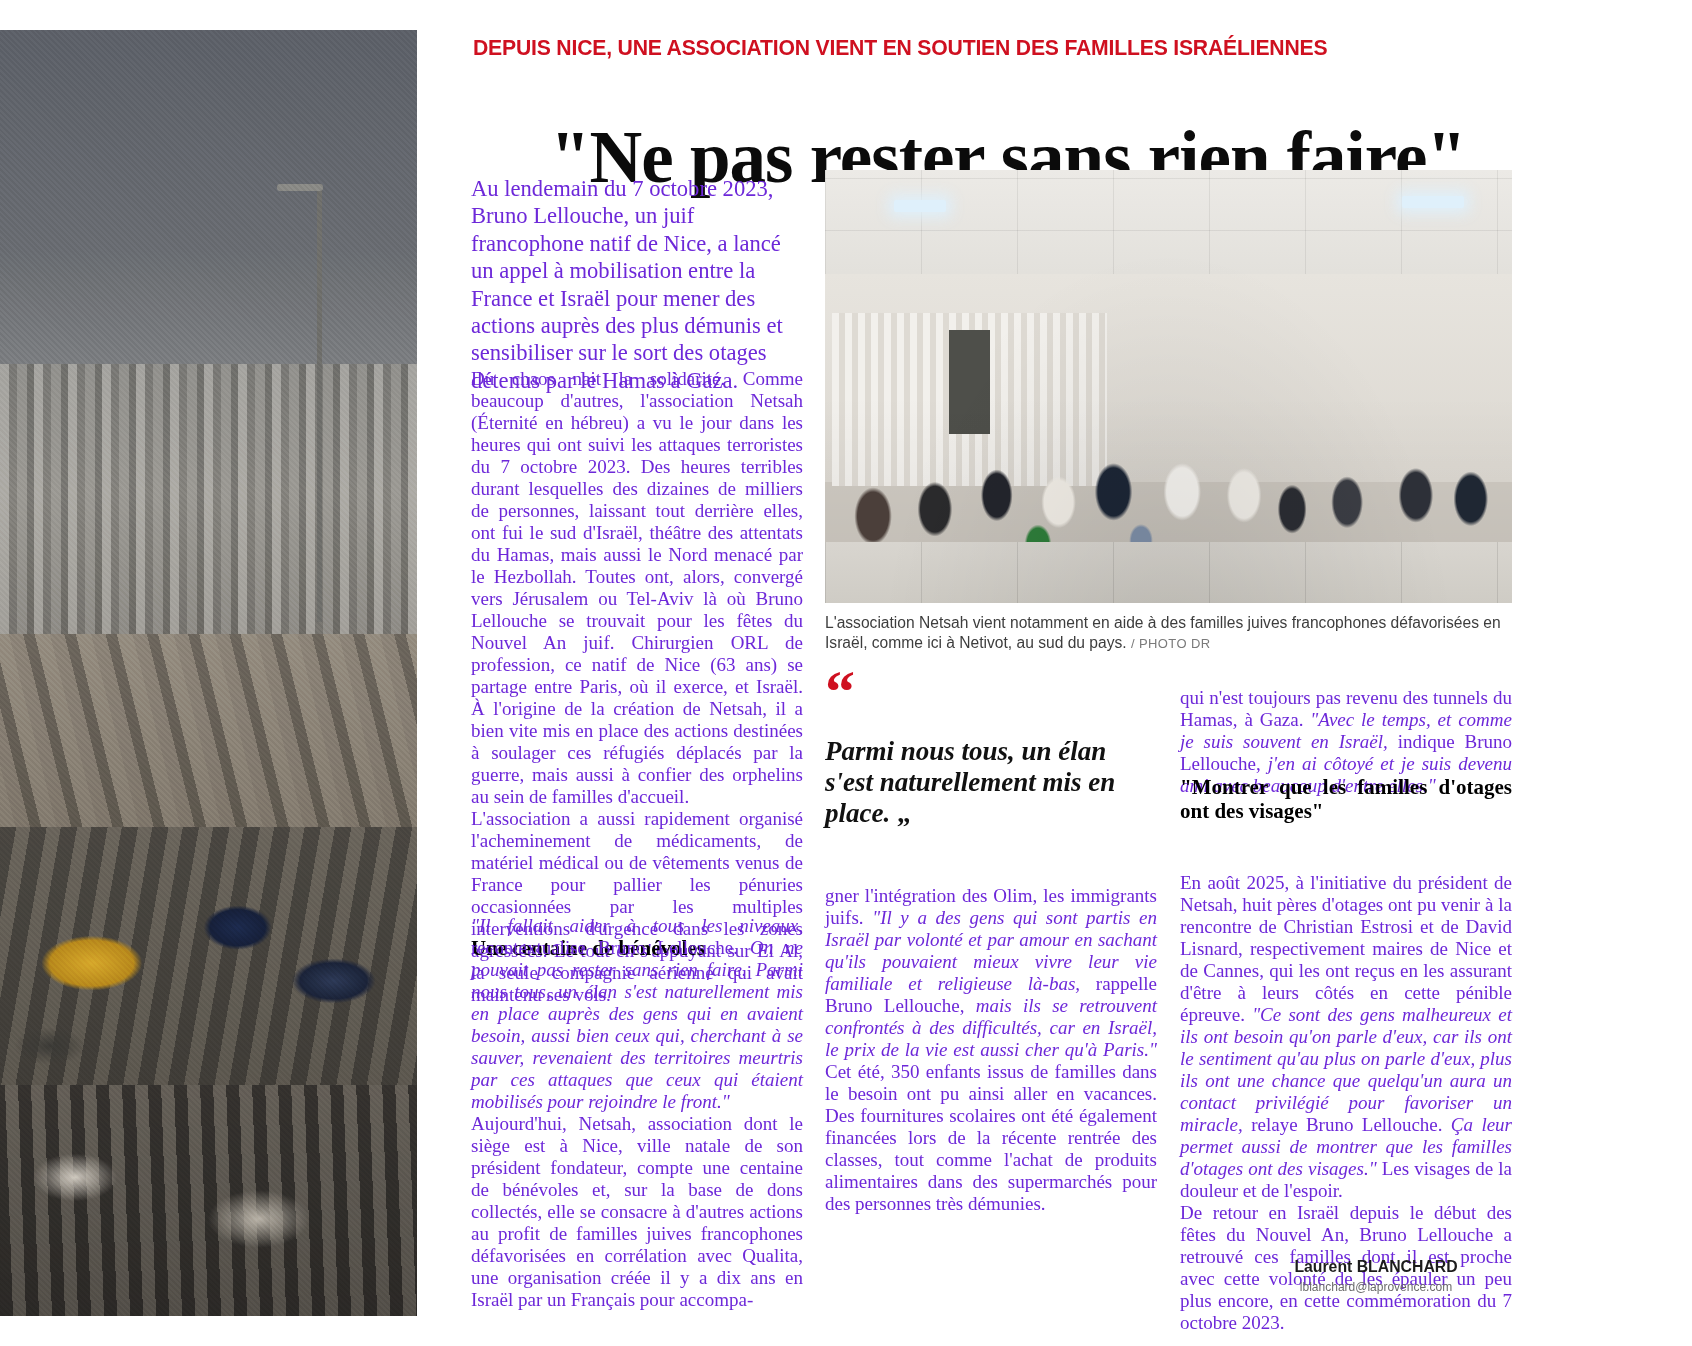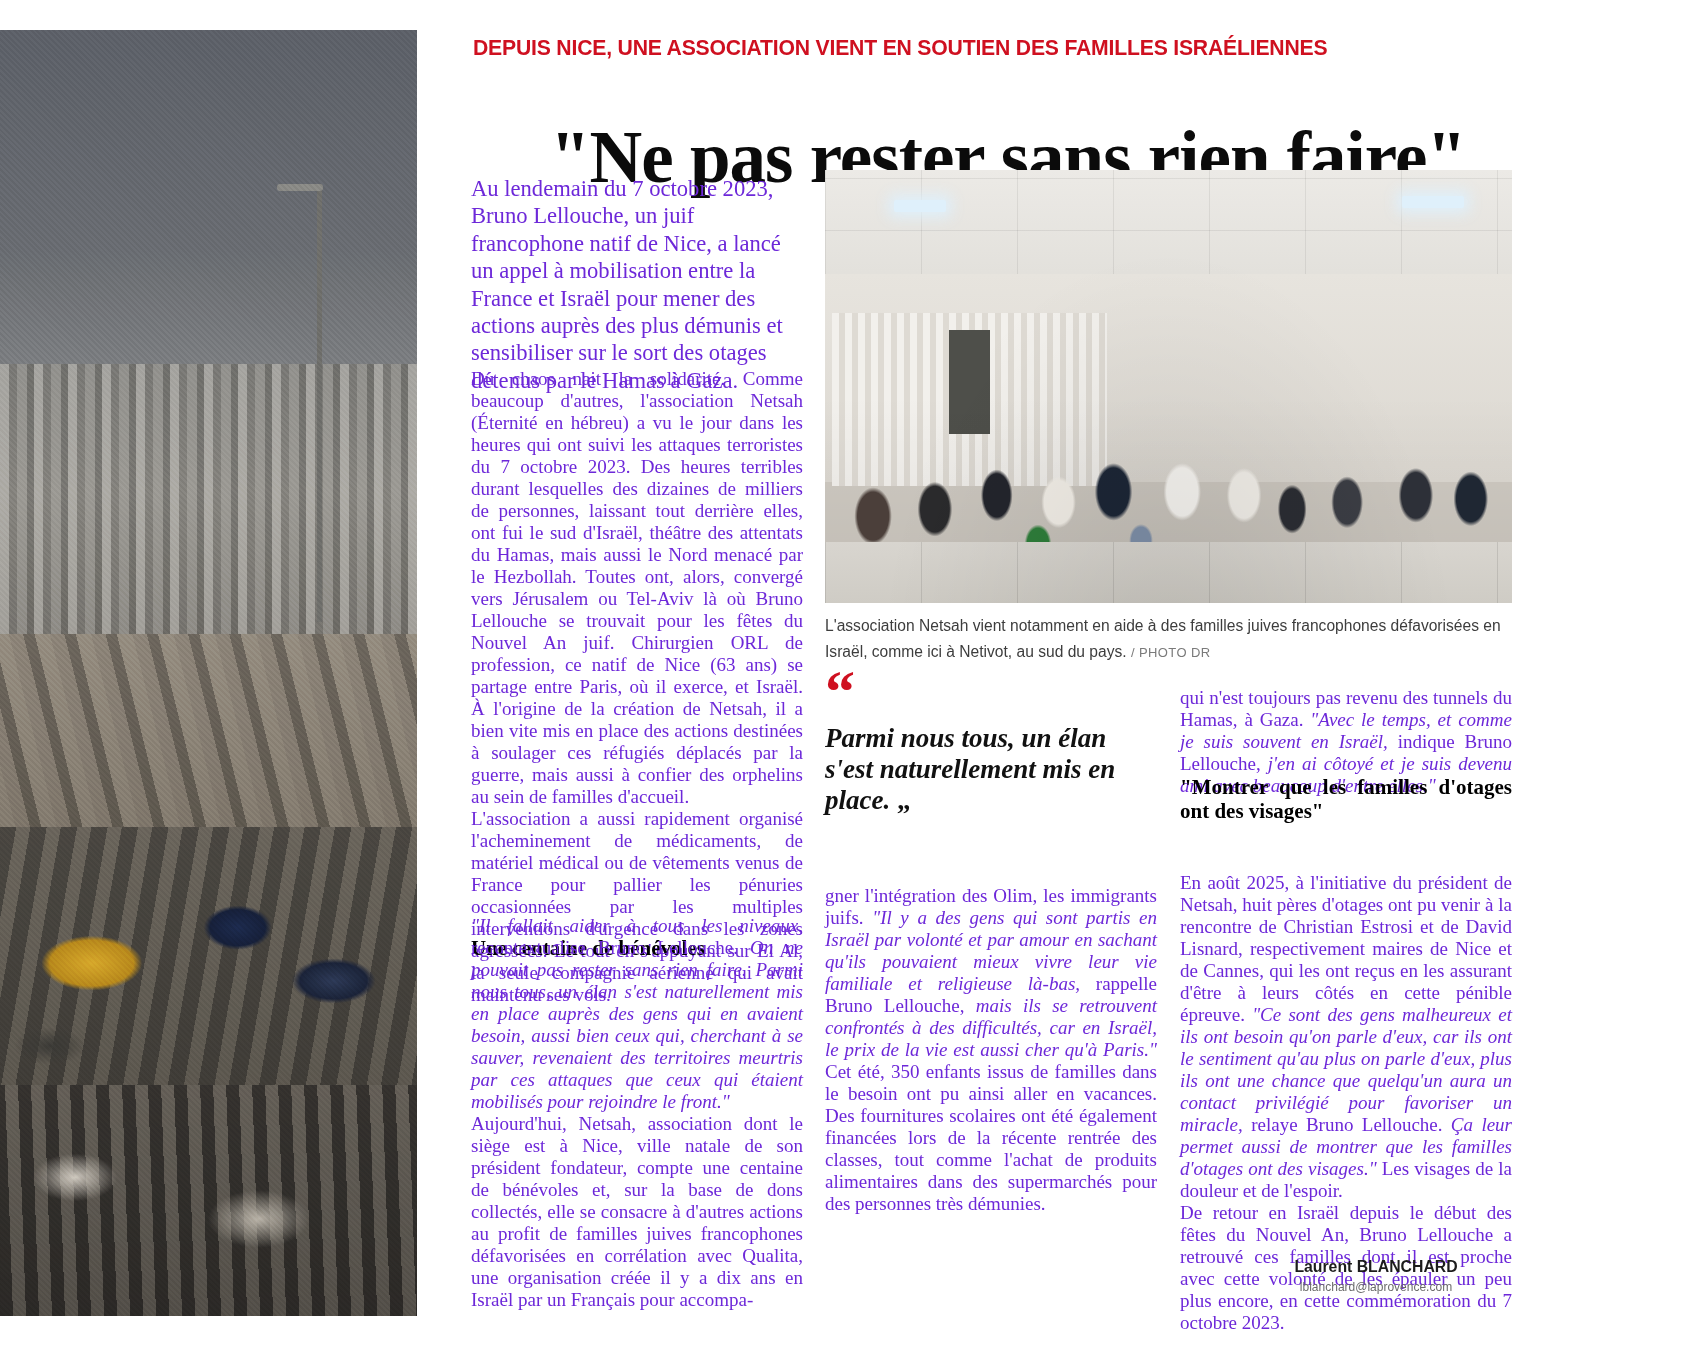--- a/index.html
+++ b/index.html
@@ -216,21 +216,21 @@
   #photo-main .soft { position:absolute; inset:0; background:
       radial-gradient(ellipse at 50% 120%, rgba(0,0,0,.10), rgba(0,0,0,0) 60%); }
 
   #photo-caption {
     position: absolute;
     left: 357px;
     top: 613px;
     width: 690px;
     font-family: "Liberation Sans", sans-serif;
     font-size: 15.6px;
-    line-height: 26px;
+    line-height: 20px;
     color: #3d3d3d;
   }
   #photo-caption .credit {
     font-size: 13px;
     letter-spacing: .4px;
     color: #7a7a7a;
   }
 
   
   #pullquote {
@@ -241,21 +241,21 @@
   }
   #pullquote .qmark {
     font-family: "Liberation Serif", serif;
     font-weight: bold;
     font-size: 60px;
     line-height: 40px;
     color: #cf1020;
     letter-spacing: -3px;
   }
   #pullquote .qtext {
-    margin-top: 11px;
+    margin-top: 24px;
     font-family: "Liberation Serif", serif;
     font-style: italic;
     font-weight: bold;
     font-size: 27px;
     line-height: 31px;
     color: #111;
   }
   #pullquote .qclose {
     font-weight: bold;
     font-style: normal;

